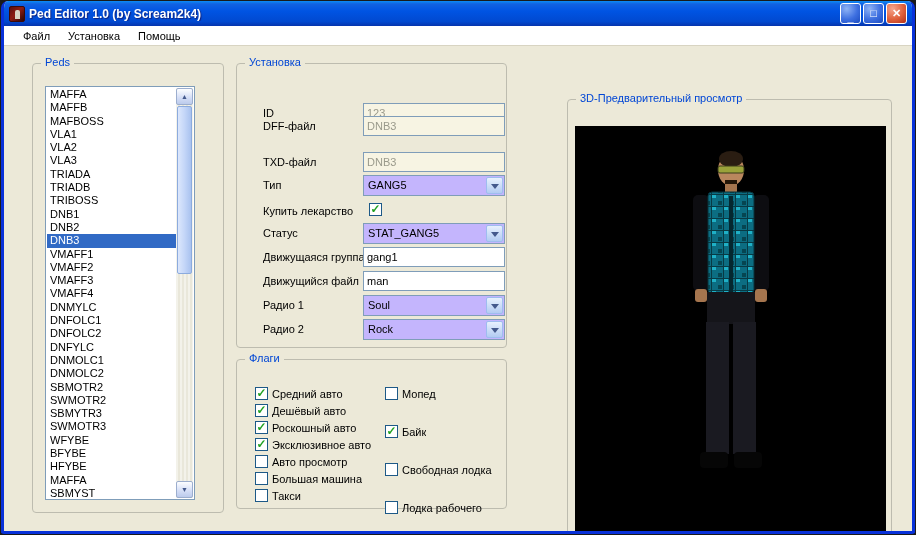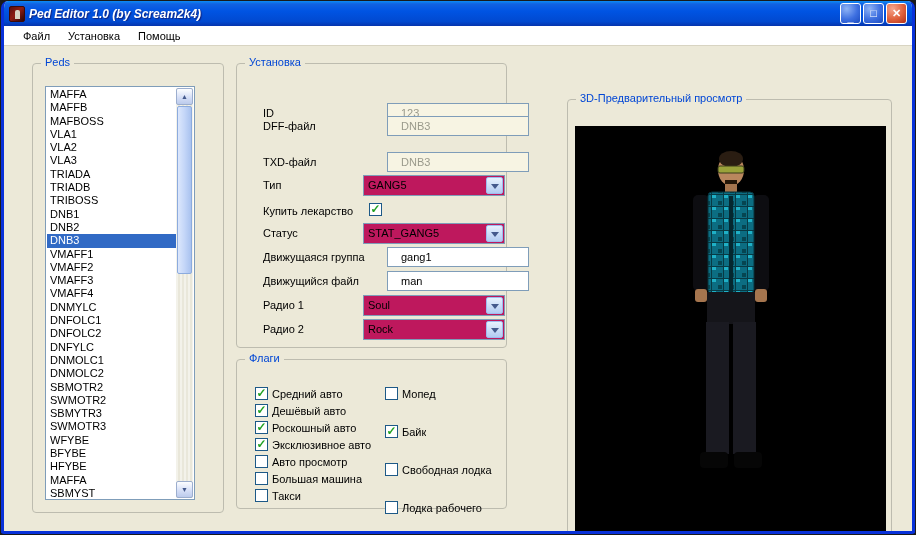--- a/index.html
+++ b/index.html
@@ -22,21 +22,21 @@
     height:25px;
     background:linear-gradient(to bottom,#0b8cf5 0%,#1262e2 12%,#0054e3 40%,#0149d0 82%,#0634ad 100%);
     display:flex; align-items:center; padding:0 5px; gap:4px;
   }
   .app-icon { width:16px; height:16px; flex:0 0 16px; border-radius:2px;
     background:linear-gradient(135deg,#5a0f0f 0%,#8f1d12 45%,#2b0606 100%);
     border:1px solid #3c0a0a; position:relative; }
   .app-icon::after{ content:""; position:absolute; left:5px; top:3px; width:5px; height:9px;
     background:#d8d3c2; border-radius:2px 2px 0 0; }
   .title-text { color:#fff; font-weight:bold; font-size:12px;
-    text-shadow:1px 1px 1px #10227e; flex:1; white-space:nowrap; overflow:hidden;font-style:italic; }
+    text-shadow:1px 1px 1px #10227e; flex:1; white-space:nowrap; overflow:hidden; }
   .win-btns { display:flex; gap:2px; }
   .win-btn { width:21px; height:21px; border-radius:3px; border:1px solid #fff;
     display:flex; align-items:center; justify-content:center;
     color:#fff; font-size:11px; font-weight:bold; line-height:1; cursor:default; }
   .win-btn.min, .win-btn.max {
     background:radial-gradient(circle at 30% 25%,#8fb3f5 0%,#3d6fe0 55%,#1b4bc0 100%); }
   .win-btn.close {
     background:radial-gradient(circle at 30% 25%,#f5a58c 0%,#e0613c 55%,#b03018 100%); }
   .win-btn.min span { transform:translateY(4px); }
   
@@ -67,24 +67,24 @@
     color:#44598c; font-size:7px; display:flex; align-items:center; justify-content:center; }
   .sb-up { top:0; } .sb-down { bottom:0; }
   .sb-thumb { position:absolute; left:1px; top:18px; width:15px; height:168px;
     background:linear-gradient(90deg,#dce7fc 0%,#c4d6f8 50%,#a9c2ef 100%);
     border:1px solid #8cabde; border-radius:2px; }
   
   .inst-row { position:absolute; left:0; width:100%; height:22px; }
   .inst-label { position:absolute; left:26px; top:4px; white-space:nowrap; }
   .tb { position:absolute; left:126px; width:142px; height:20px;
     border:1px solid #7f9db9; background:#fff; color:#000;
-    font-family:"Liberation Sans", sans-serif; font-size:11px; padding:1px 13px;margin-left:24px; }
+    font-family:"Liberation Sans", sans-serif; font-size:11px; padding:1px 3px; }
   .tb:disabled { background:#f7f4e3; color:#9a9a8c; }
   .combo { position:absolute; left:126px; width:142px; height:21px;
-    border:1px solid #7f9db9; background:#be185d; }
+    border:1px solid #7f9db9; background:#c4b5fd; }
   .combo .val { position:absolute; left:4px; top:3px; white-space:nowrap; }
   .combo .drop { position:absolute; right:1px; top:1px; bottom:1px; width:17px;
     background:linear-gradient(#e8f1fd,#cfe0f8 45%,#b3cbf2);
     border:1px solid #9ebcf0; border-radius:2px;
     display:flex; align-items:center; justify-content:center; }
   .combo .drop::after { content:""; width:0; height:0;
     border:4px solid transparent; border-top:5px solid #44598c; margin-top:5px; }
   .xp-check { display:inline-block; width:13px; height:13px; flex:0 0 13px;
     border:1px solid #1d5987; background:#fff; color:#21a121;
     font-weight:bold; font-size:12px; line-height:11px; text-align:center; }

